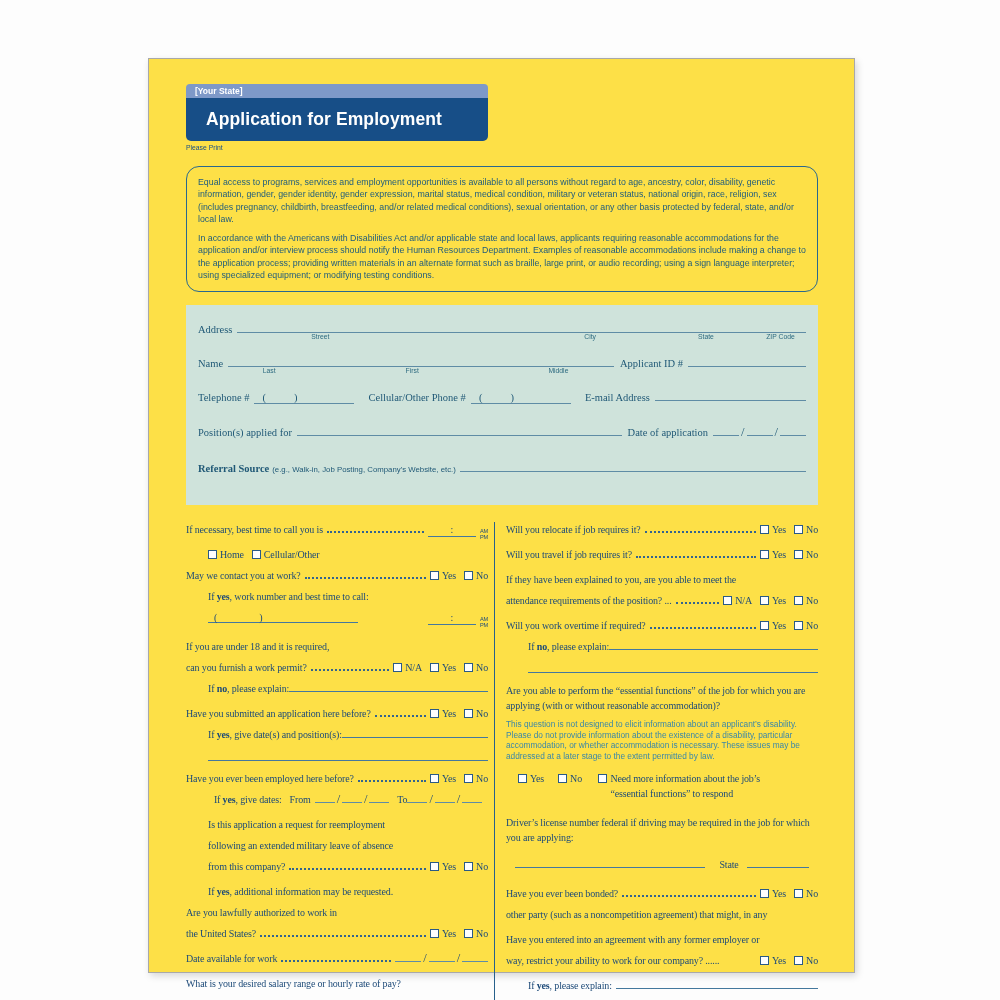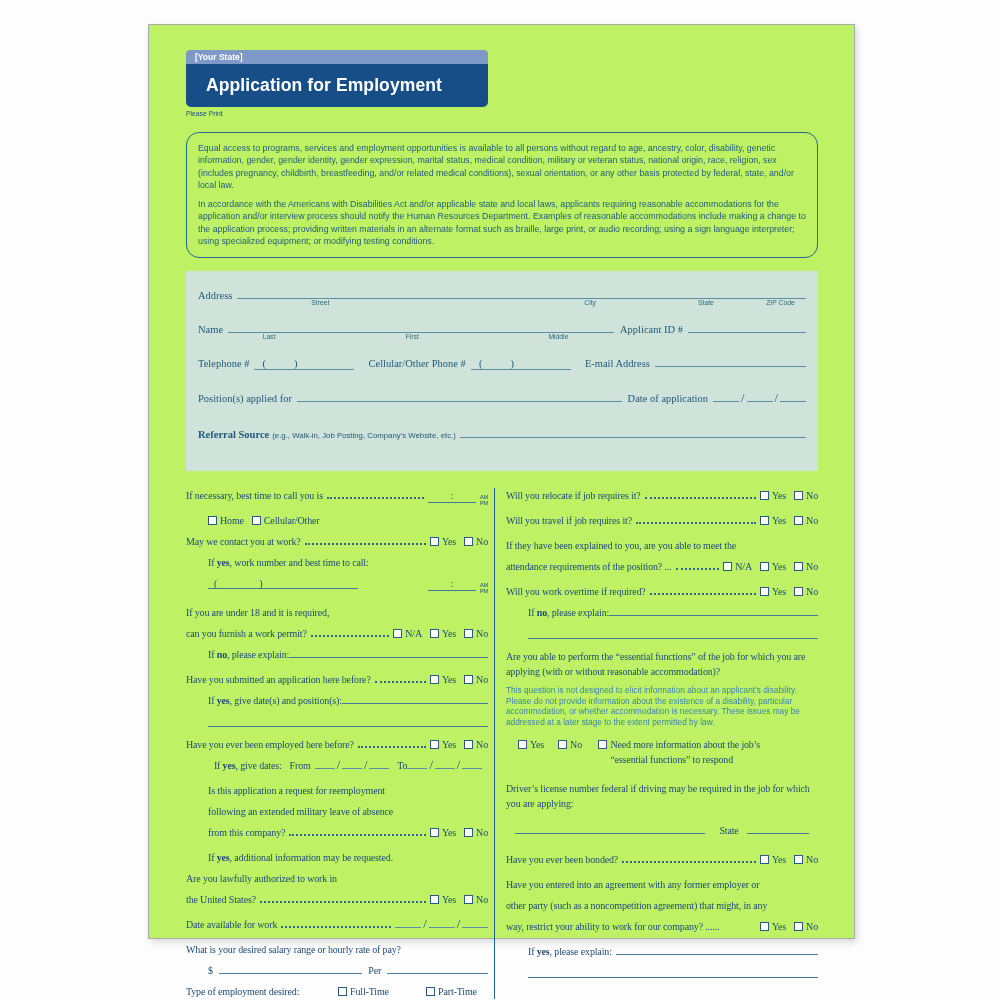--- a/index.html
+++ b/index.html
@@ -8,21 +8,21 @@
     --qtxt:#1d4a78;
     --ntxt:#215d7c;
     --gbg:#cfe3db;
     --gtxt:#1f5876;
     --line:#5f8ca5;
     --teal:#2a9b82;
     --note:#3a87a8;
   }
   *{margin:0;padding:0;box-sizing:border-box;}
   html,body{width:1000px;height:1000px;background:#fdfdfd;font-family:"Liberation Serif",serif;}
-  .sheet{position:absolute;left:148px;top:24px;width:707px;height:915px;background:#bef264;
+  .sheet{position:absolute;left:148px;top:58px;width:707px;height:915px;background:#fde047;
          border:1px solid #a9a9a9;box-shadow:2px 3px 7px rgba(0,0,0,0.15);}
   .content{padding:25px 36px 0 37px;}
 
   
   .tagbar{width:302px;height:14px;background:var(--tag);border-radius:4px 4px 0 0;
           color:#fff;font-family:"Liberation Sans",sans-serif;font-weight:bold;font-size:8.5px;
           line-height:14px;padding-left:9px;}
   .titlebar{width:302px;height:43px;background:var(--navy);border-radius:0 0 5px 5px;
           color:#fff;font-family:"Liberation Sans",sans-serif;font-weight:bold;font-size:17.5px;
           display:flex;align-items:center;padding-left:20px;letter-spacing:0.1px;}
@@ -451,22 +451,22 @@
                 <span class="cbi"></span>
                 <span class="cbl">Yes</span>
               </span>
               <span class="cbg">
                 <span class="cbi"></span>
                 <span class="cbl">No</span>
               </span>
             </span>
       </div>
 
+      <div class="row"><span>other party (such as a noncompetition agreement) that might, in any</span></div>
       <div class="row gap"><span>Have you entered into an agreement with any former employer or</span></div>
-      <div class="row"><span>other party (such as a noncompetition agreement) that might, in any</span></div>
       <div class="row qflex">
         <span>way, restrict your ability to work for our company? ......</span>
         <span class="leader" style="border-bottom:none"></span>
         <span class="cbs">
               <span class="cbg">
                 <span class="cbi"></span>
                 <span class="cbl">Yes</span>
               </span>
               <span class="cbg">
                 <span class="cbi"></span>

